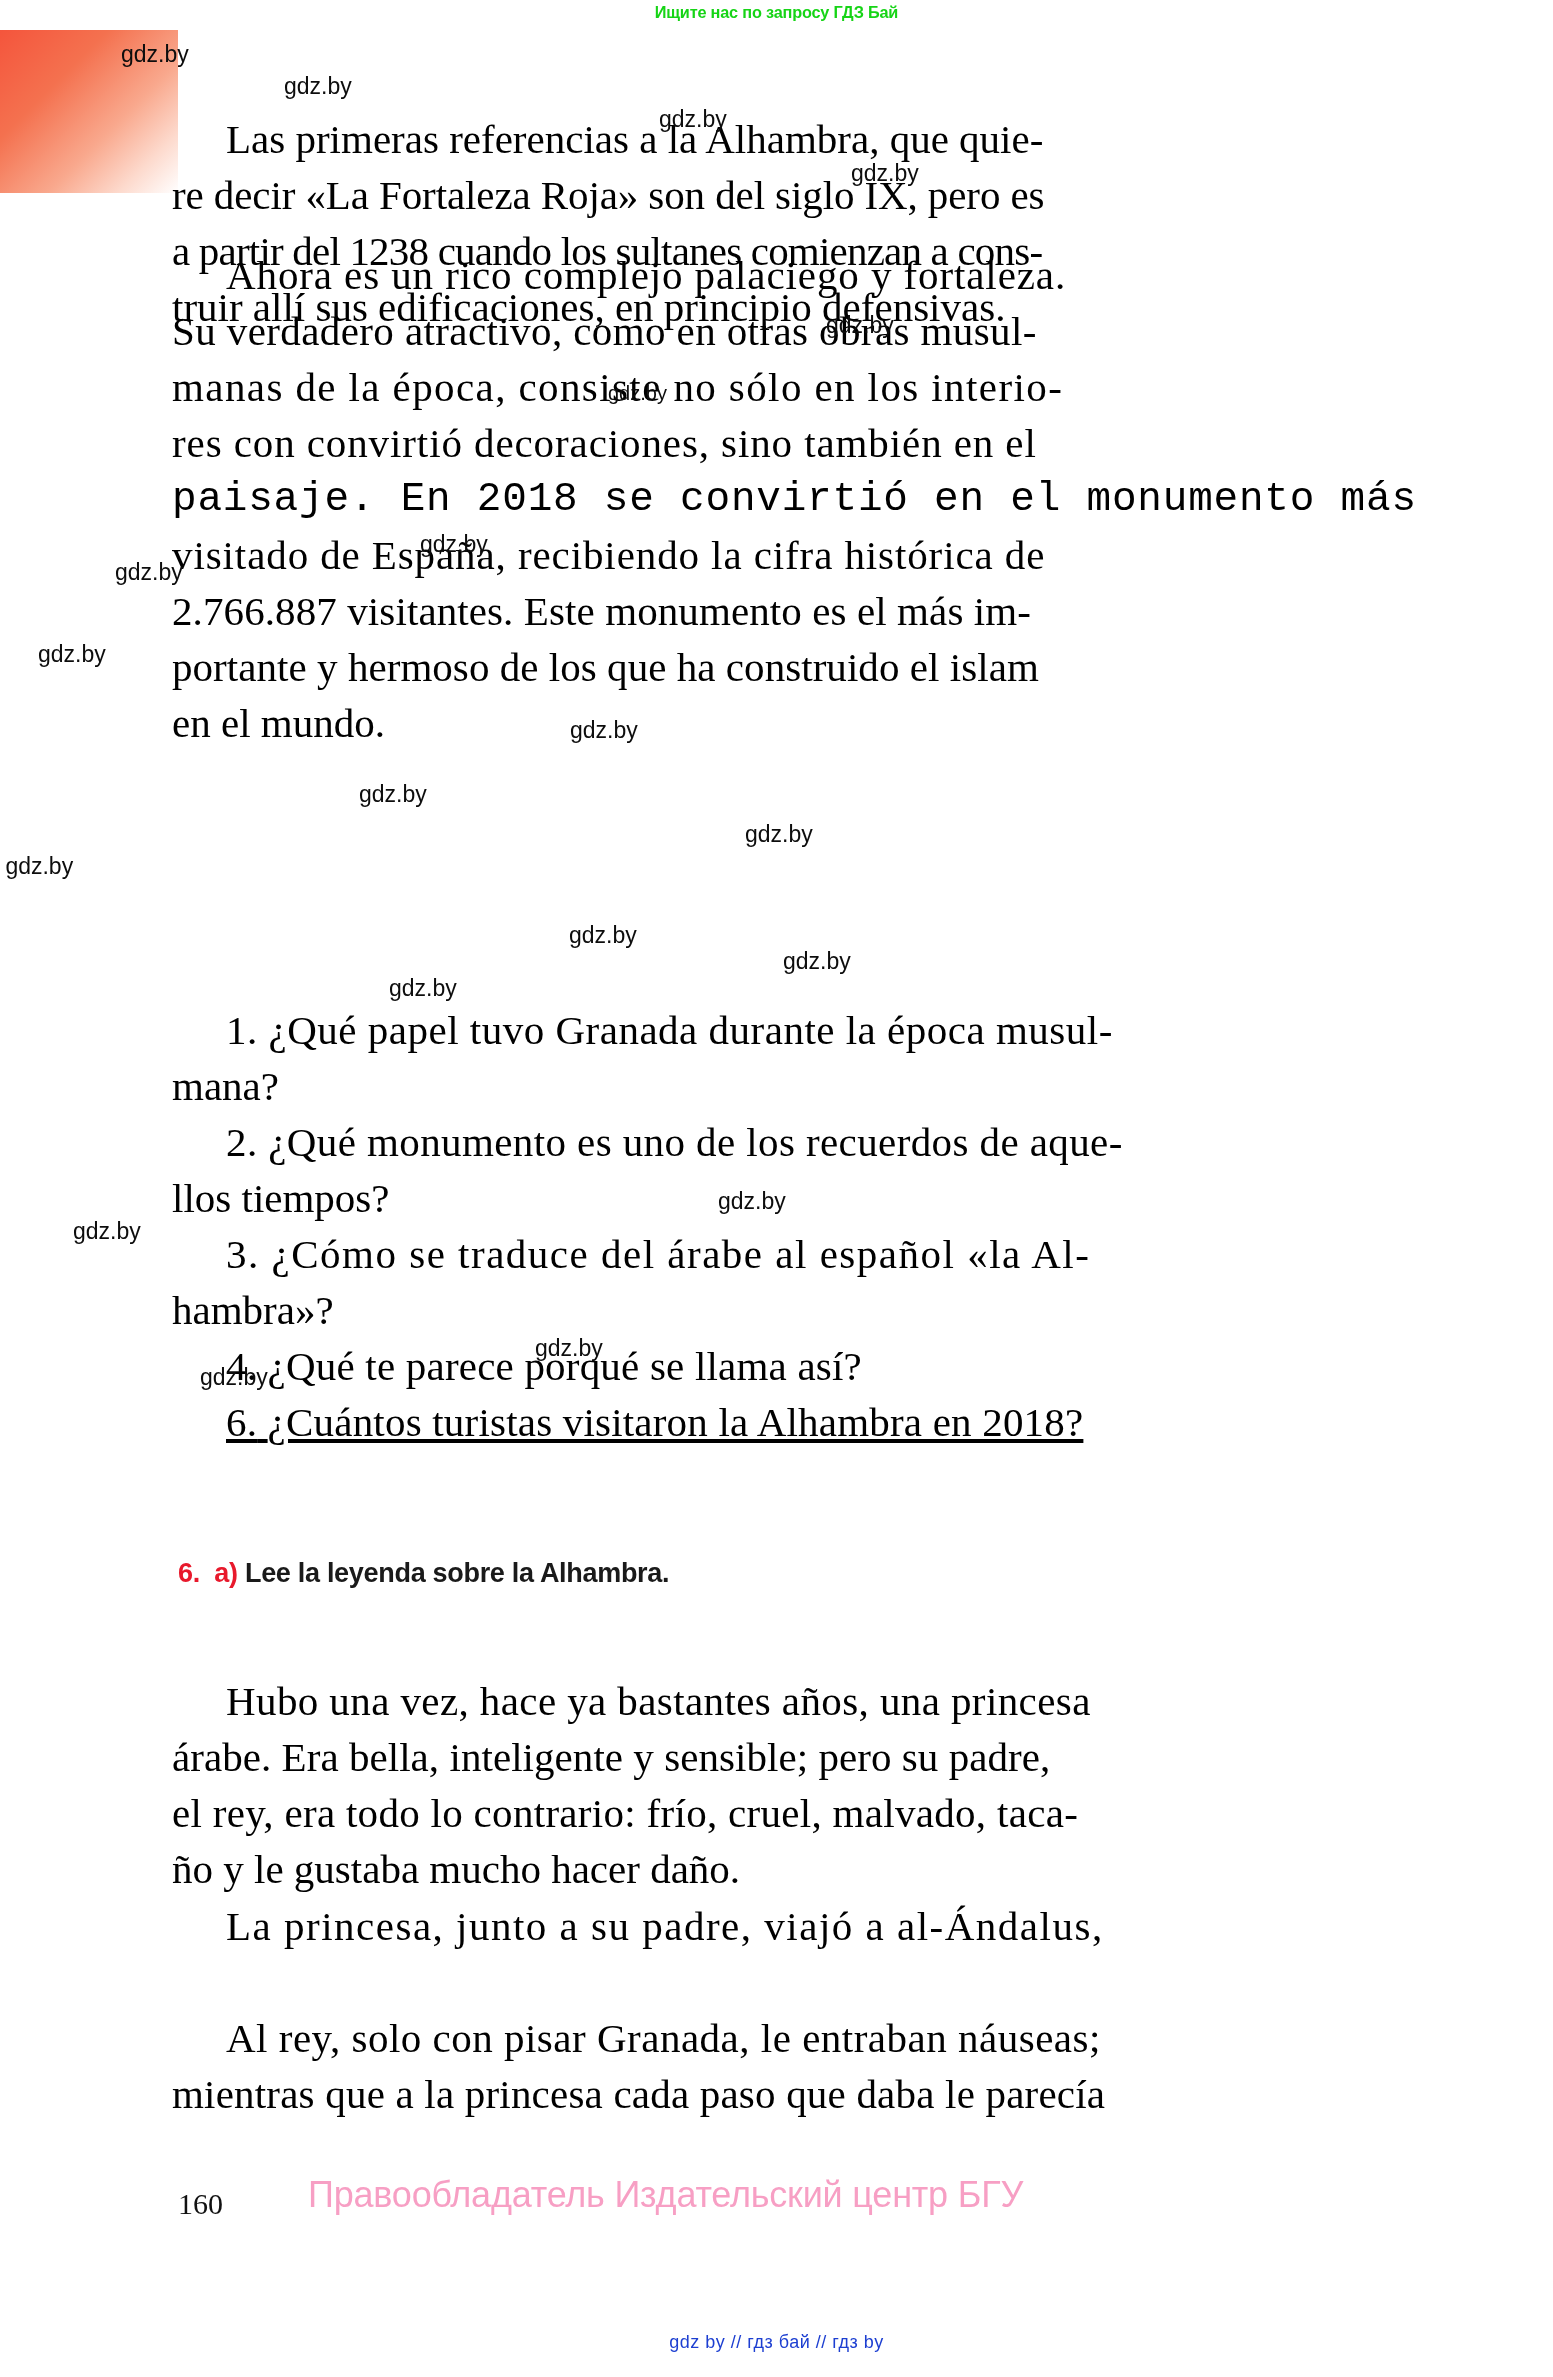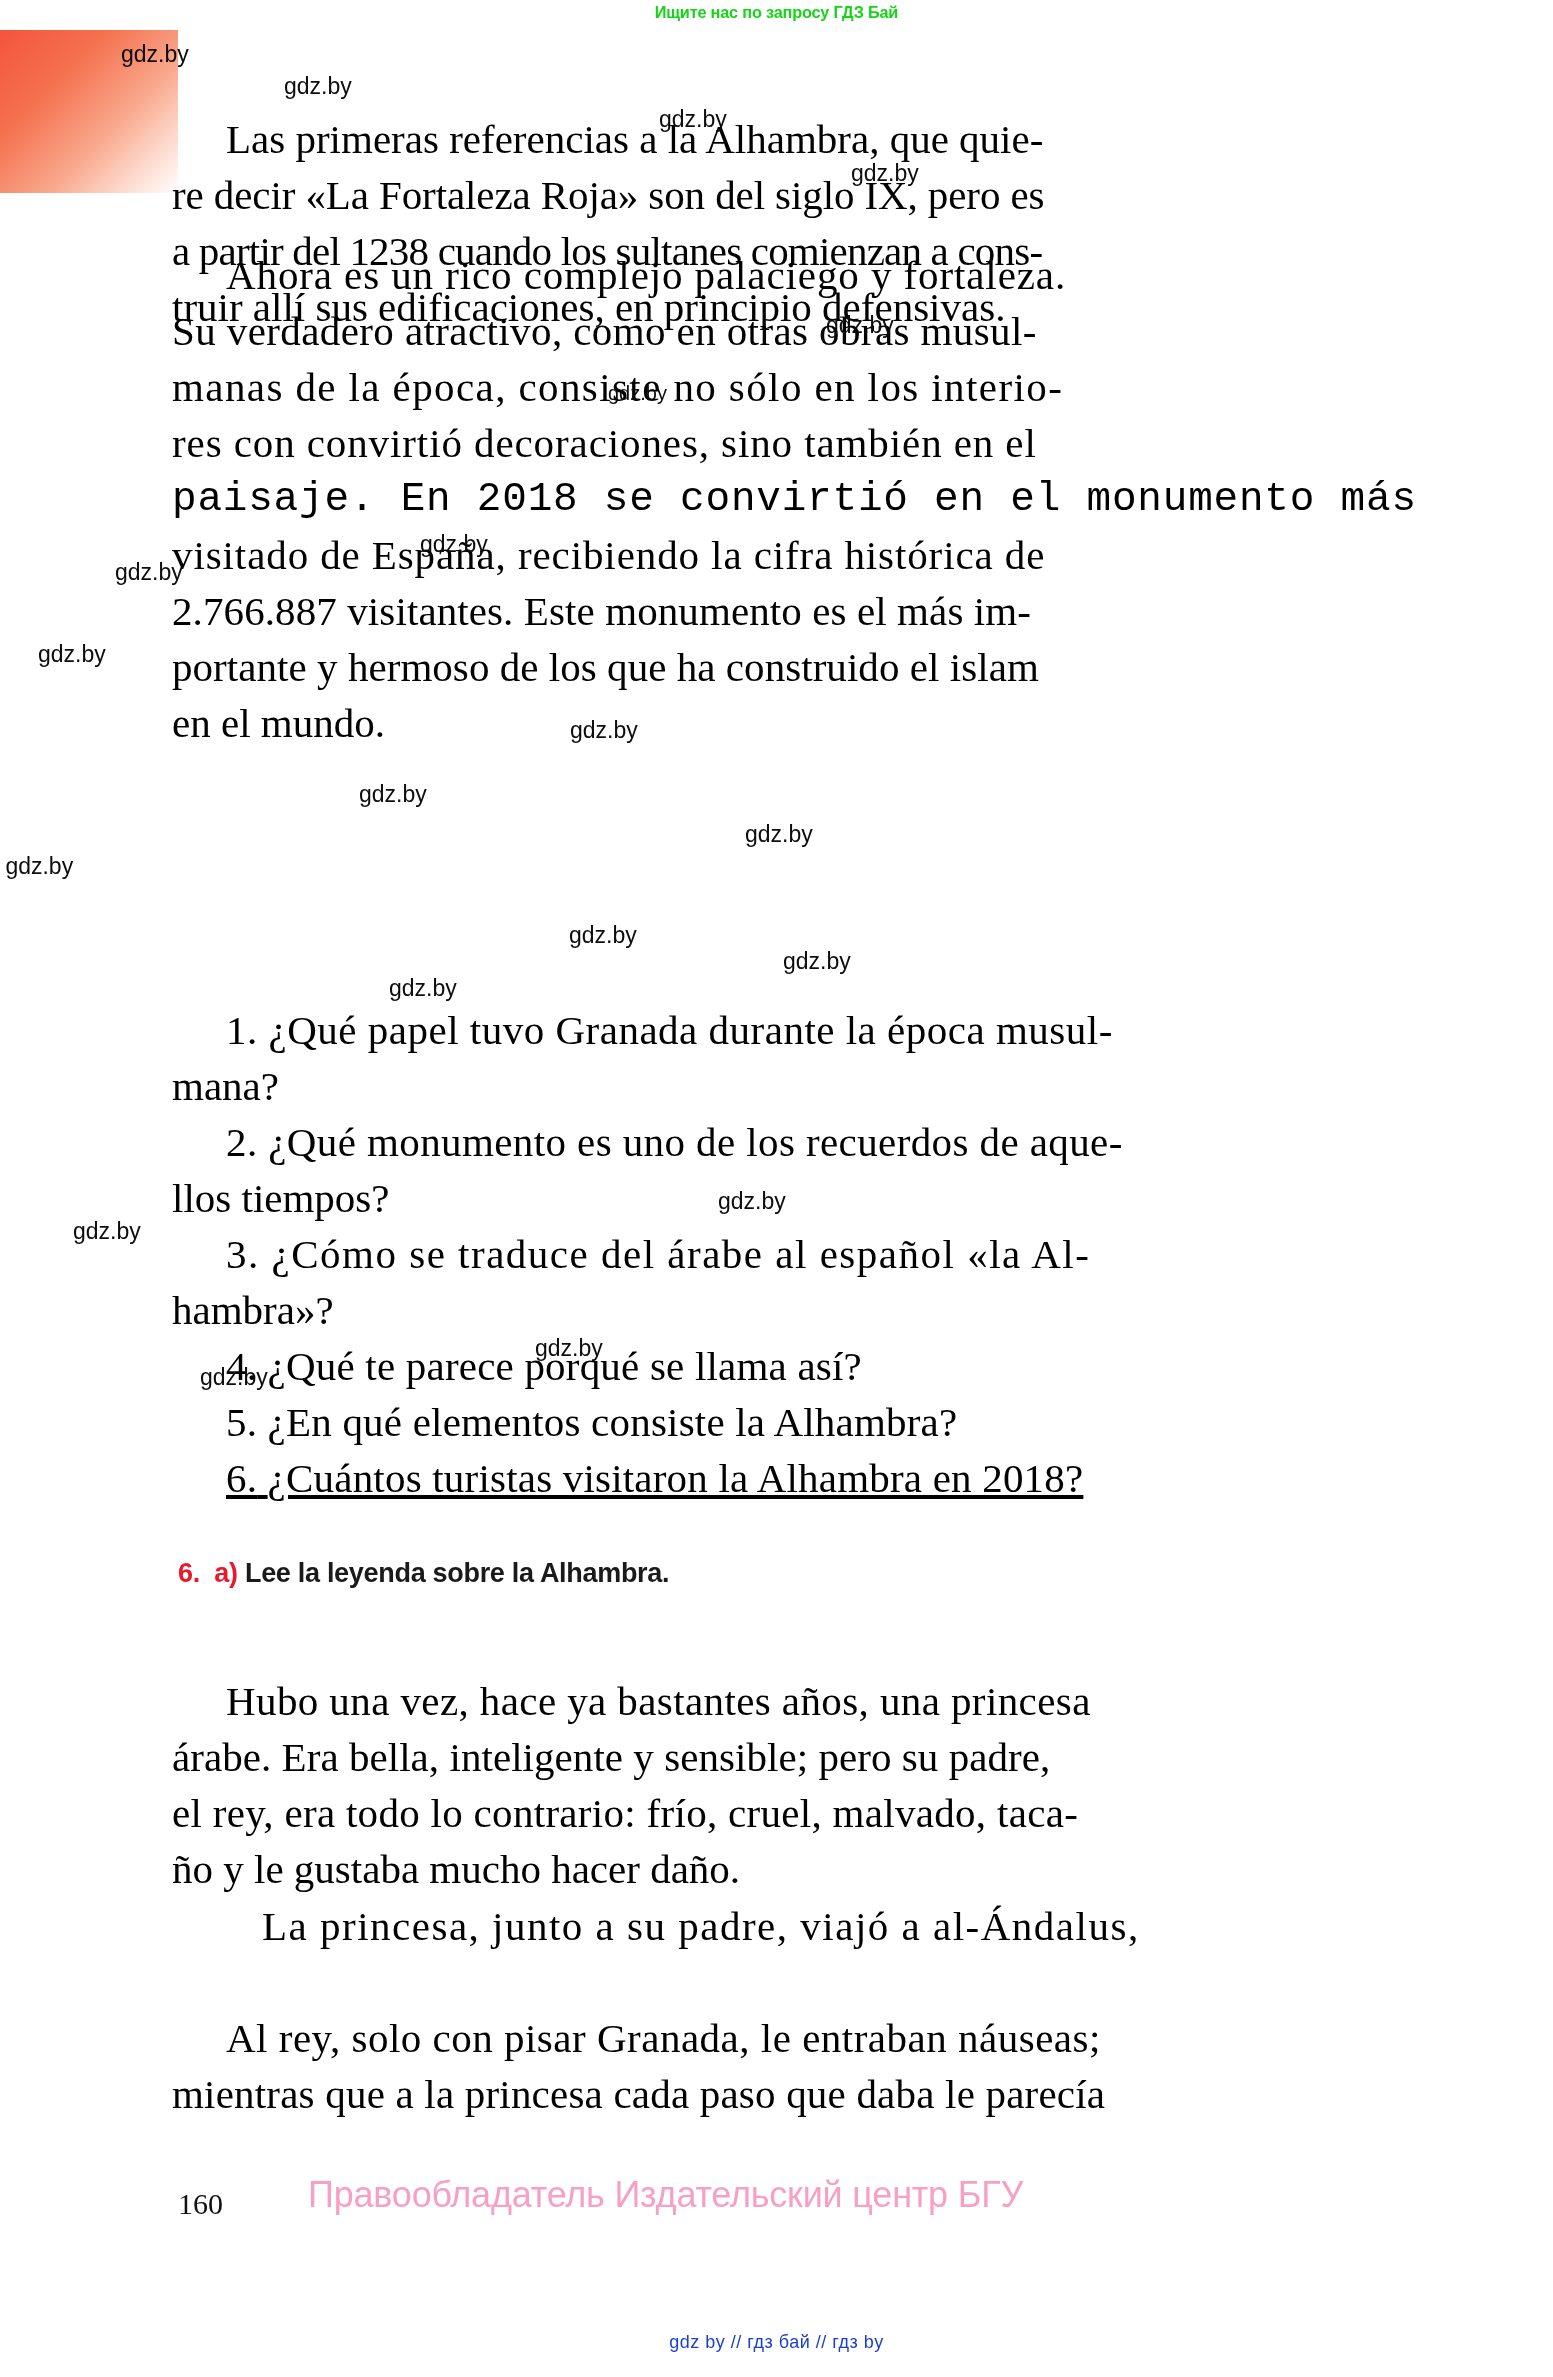--- a/index.html
+++ b/index.html
@@ -170,38 +170,35 @@
 
     <div>
       <div class="nojust" style="padding-left:54px; letter-spacing:1.5px;"><span>3.</span> <span>¿Cómo se traduce del árabe al español «la Al-</span></div>
       <div class="nojust"><span>hambra»?</span></div>
     </div>
 
     <div>
       <div class="nojust" style="padding-left:54px; letter-spacing:0.2px;"><span>4.</span> <span>¿Qué te parece porqué se llama así?</span></div>
     </div>
 
-    <div>
-      <div class="nojust" style="padding-left:54px; letter-spacing:0.2px;"><span>5.</span> <span>¿En qué elementos consiste la Alhambra?</span></div>
-    </div>
 
     <div>
       <div class="nojust" style="padding-left:54px; letter-spacing:0.2px;text-decoration:underline;"><span>6.</span> <span>¿Cuántos turistas visitaron la Alhambra en 2018?</span></div>
     </div>
 
   </div>
 
   <div style="position:absolute; left:0; top:1673px; width:1185px;">
     <div class="nojust" style="padding-left:54px; letter-spacing:0.4px;"><span>Hubo una vez, hace ya bastantes años, una princesa</span></div>
     <div class="nojust" style="letter-spacing:0.05px;"><span>árabe. Era bella, inteligente y sensible; pero su padre,</span></div>
     <div class="nojust" style="letter-spacing:0.3px;"><span>el rey, era todo lo contrario: frío, cruel, malvado, taca-</span></div>
     <div class="nojust"><span>ño y le gustaba mucho hacer daño.</span></div>
   </div>
 
-  <div style="position:absolute; left:0; top:1898px; width:1185px;margin-left:36px;">
+  <div style="position:absolute; left:0; top:1898px; width:1185px;">
     <div class="nojust" style="padding-left:54px; letter-spacing:1.5px;"><span>La princesa, junto a su padre, viajó a al-Ándalus,</span></div>
   </div>
 
   <div style="position:absolute; left:0; top:2010px; width:1185px;">
     <div class="nojust" style="padding-left:54px; letter-spacing:0.5px;"><span>Al rey, solo con pisar Granada, le entraban náuseas;</span></div>
     <div class="nojust" style="letter-spacing:0.2px;"><span>mientras que a la princesa cada paso que daba le parecía</span></div>
   </div>
 
 </div>
 

